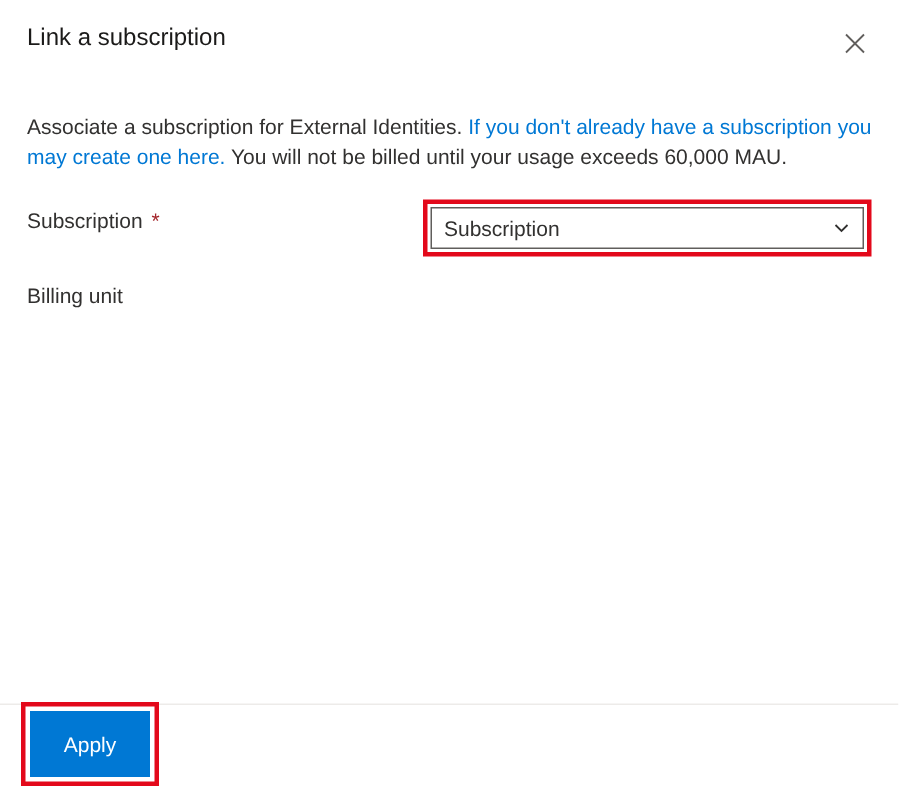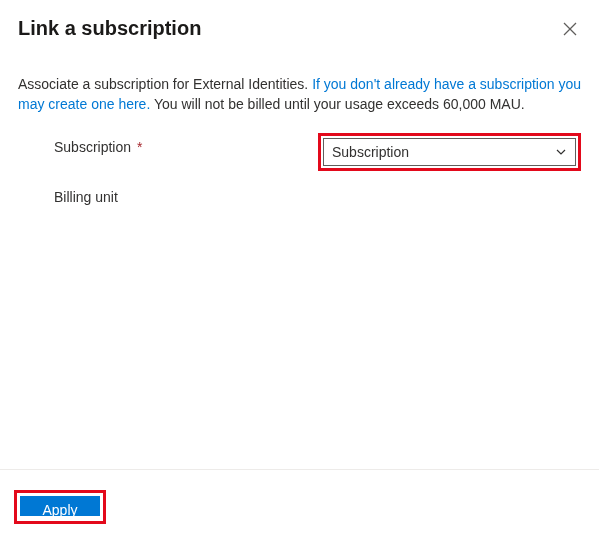--- a/index.html
+++ b/index.html
@@ -16,22 +16,22 @@
   .panel {
     padding: 16px 18px 0 18px;
   }
   .header {
     display: flex;
     align-items: flex-start;
     justify-content: space-between;
     margin-bottom: 34px;
   }
   .title {
-    font-size: 20px;
-    font-weight: 700;
+    font-size: 16px;
+    font-weight: 400;
     color: #1b1a19;
     line-height: 1.2;
   }
   .close-btn {
     background: none;
     border: none;
     padding: 4px;
     cursor: pointer;
     color: #605e5c;
     margin-top: 2px;
@@ -51,21 +51,20 @@
   .form-row {
     display: flex;
     align-items: flex-start;
     margin-bottom: 12px;
   }
   .label-col {
     width: 264px;
     flex: 0 0 264px;
     padding-top: 6px;
     position: relative;
-    margin-left: 36px;
   }
   .field-col {
     flex: 1;
   }
   .req-star { color: #a4262c; margin-left:2px; }
   .indent-conn {
     position: absolute;
     left: 16px;
     top: -10px;
     width: 20px;
@@ -112,21 +111,21 @@
     display: inline-block;
   }
   .primary-btn {
     background: #0078d4;
     color: #fff;
     border: none;
     font-size: 14px;
     padding: 5px 22px;
     cursor: pointer;
     min-width: 80px;
-    height: 20px;
+    height: 44px;
     line-height: 18px;
   }
 </style>
 </head>
 <body>
 
 <div class="panel">
 
   <div class="header">
     <div class="title">Link a subscription</div>

